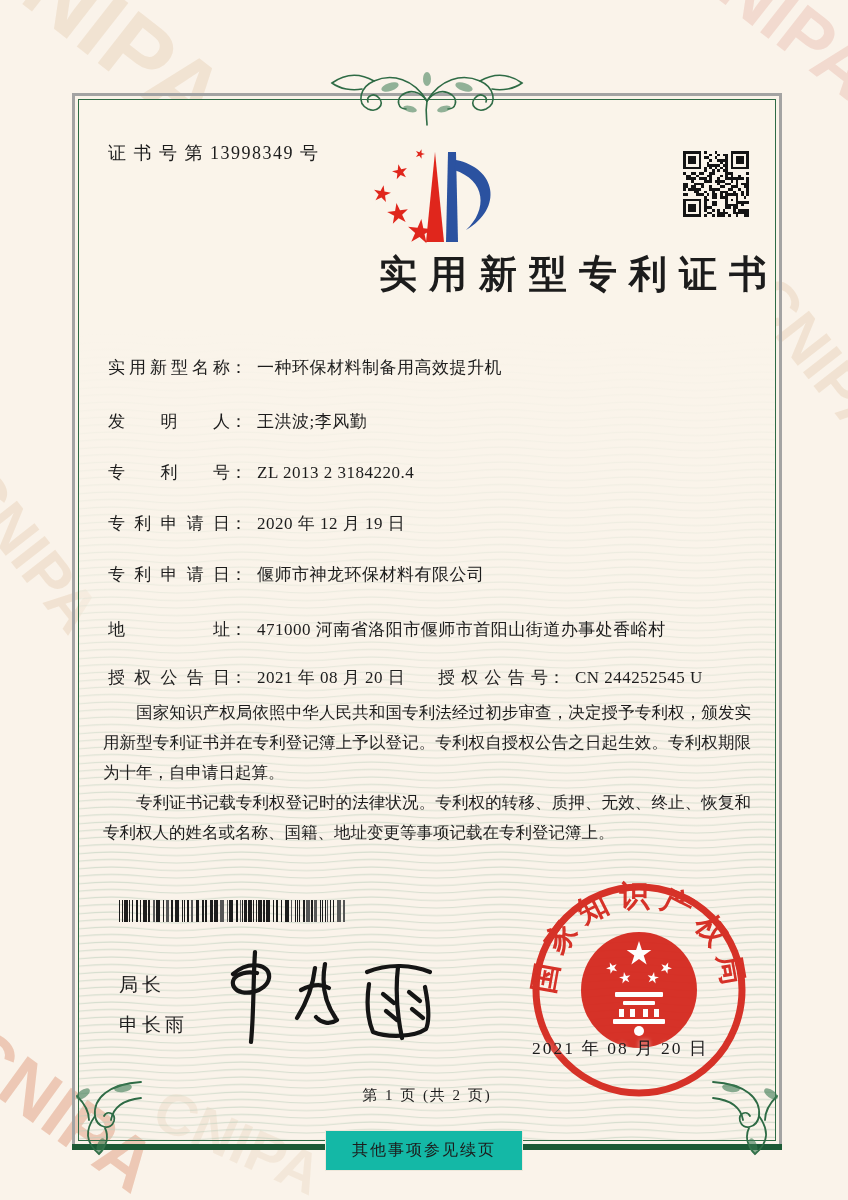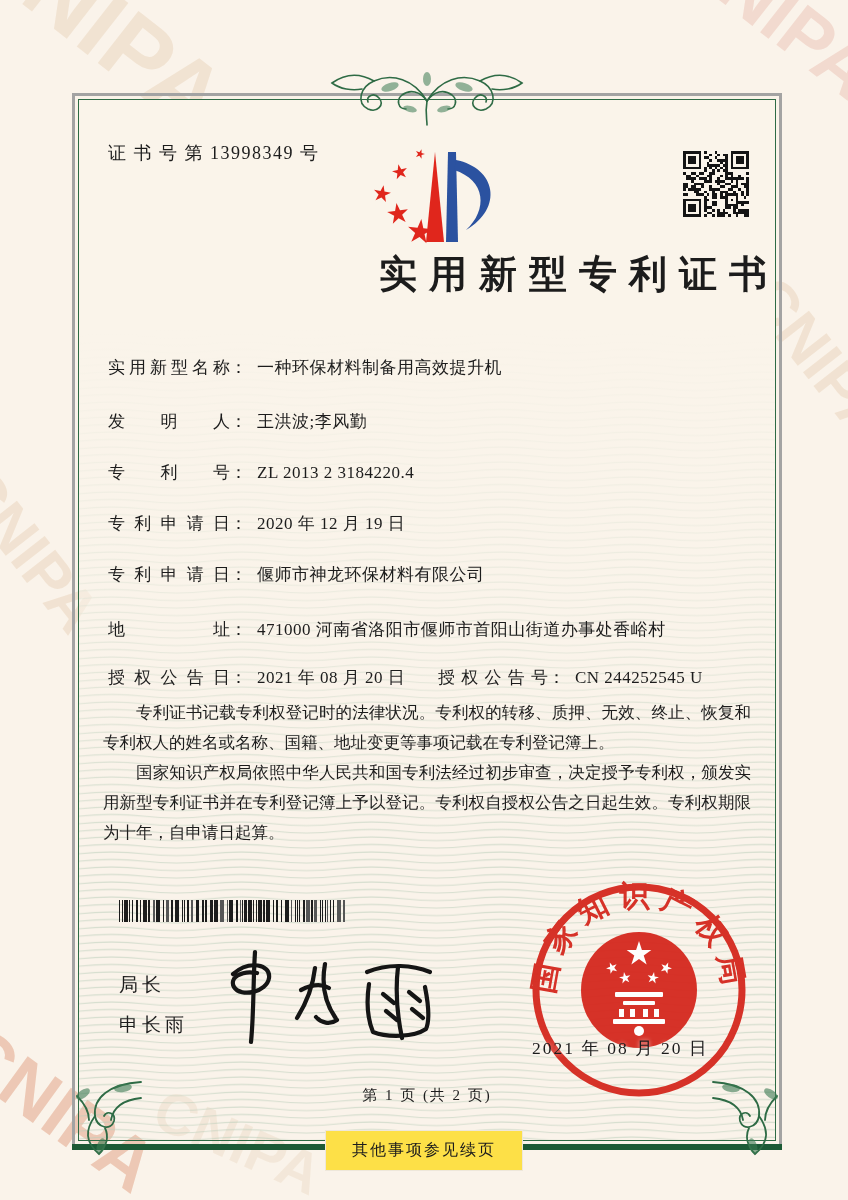--- a/index.html
+++ b/index.html
@@ -47,21 +47,21 @@
   .barcode{position:absolute;left:44px;top:804px;z-index:3;}
   .officer{position:absolute;left:44px;top:876px;z-index:4;font-family:"Liberation Sans","DejaVu Sans",sans-serif;
            font-size:19px;letter-spacing:4px;}
   .officer div{margin-bottom:14px;}
   .signature{position:absolute;left:142px;top:846px;z-index:4;}
   .seal{position:absolute;left:452px;top:782px;z-index:3;opacity:.95;}
   .seal-date{position:absolute;left:457px;top:940px;z-index:5;font-size:17.5px;letter-spacing:2px;white-space:nowrap;
              text-shadow:0 0 4px rgba(255,255,255,.75);}
   .page-indicator{position:absolute;left:0;right:0;top:990px;text-align:center;font-size:15px;letter-spacing:2px;z-index:3;font-family:Liberation Serif, serif;}
   
-  .cont-box{position:absolute;left:50%;top:1130px;transform:translateX(-50%);background:#fde047;
+  .cont-box{position:absolute;left:50%;top:1130px;transform:translateX(-50%);background:#14b8a6;
             border:1px solid #eee7da;padding:9px 26px;z-index:4;font-size:16px;letter-spacing:2px;}
 </style>
 </head>
 <body>
 
 <div class="sheet">
 
   <div class="wm wm1">CNIPA</div>
   <div class="wm wm2">CNIPA</div>
   <div class="wm wm3">CNIPA</div>
@@ -492,22 +492,22 @@
       </div>
       <div class="frow" style="top:310px">
         <span class="flabel">授权公告日</span><span class="fcolon">：</span><span class="fvalue">2021 年 08 月 20 日</span>
         <span class="grant-group">
           <span class="flabel">授权公告号</span><span class="fcolon">：</span><span class="fvalue">CN 244252545 U</span>
         </span>
       </div>
     </div>
 
     <div class="body-text">
+      <p>国家知识产权局依照中华人民共和国专利法经过初步审查，决定授予专利权，颁发实用新型专利证书并在专利登记簿上予以登记。专利权自授权公告之日起生效。专利权期限为十年，自申请日起算。</p>
       <p>专利证书记载专利权登记时的法律状况。专利权的转移、质押、无效、终止、恢复和专利权人的姓名或名称、国籍、地址变更等事项记载在专利登记簿上。</p>
-      <p>国家知识产权局依照中华人民共和国专利法经过初步审查，决定授予专利权，颁发实用新型专利证书并在专利登记簿上予以登记。专利权自授权公告之日起生效。专利权期限为十年，自申请日起算。</p>
     </div>
 
     <svg class="barcode" id="barcode" width="228" height="22">
         <rect x="0" y="0" width="1" height="22" fill="#1c1c1c"></rect>
         <rect x="3" y="0" width="1" height="22" fill="#1c1c1c"></rect>
         <rect x="5" y="0" width="4" height="22" fill="#1c1c1c"></rect>
         <rect x="10" y="0" width="1" height="22" fill="#1c1c1c"></rect>
         <rect x="13" y="0" width="1" height="22" fill="#1c1c1c"></rect>
         <rect x="17" y="0" width="2" height="22" fill="#1c1c1c"></rect>
         <rect x="21" y="0" width="1" height="22" fill="#1c1c1c"></rect>

